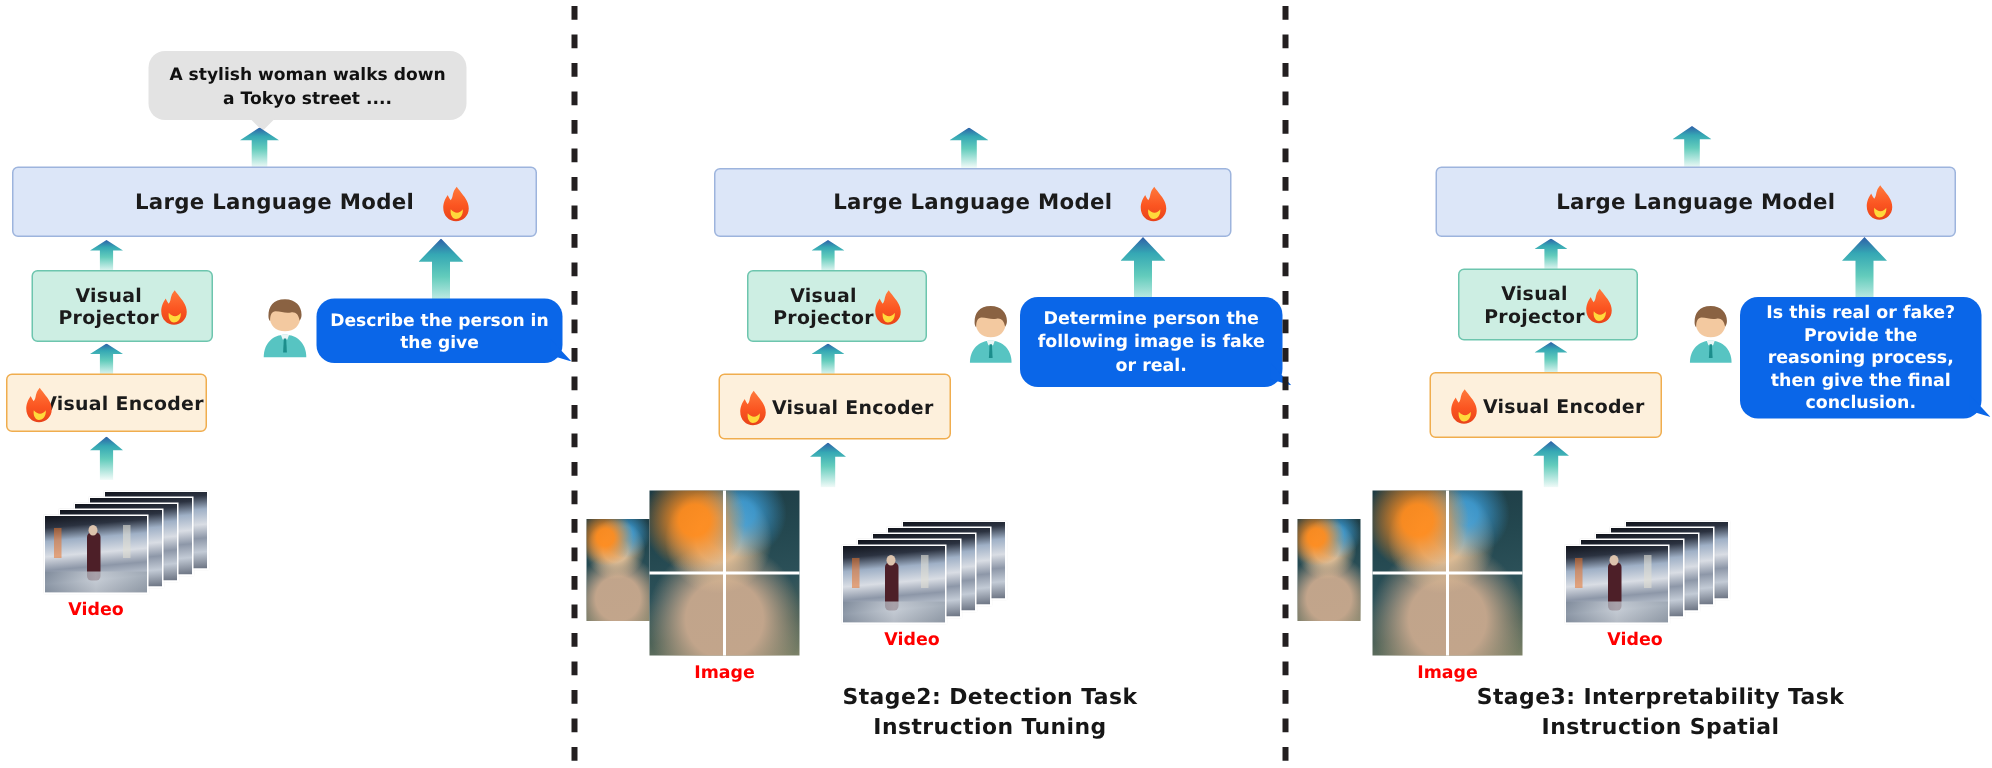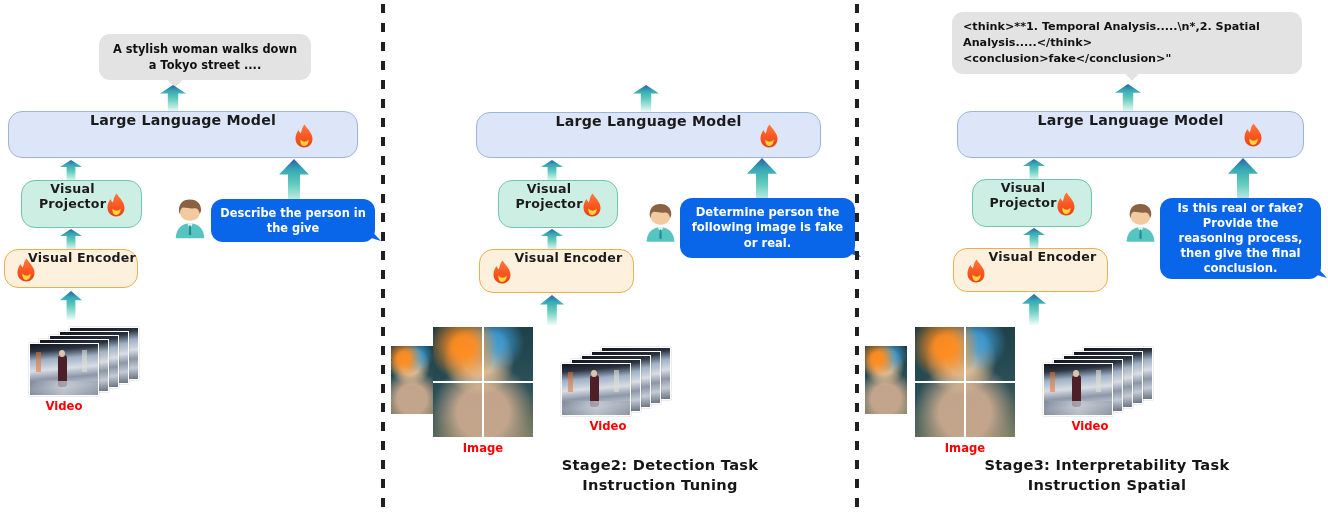--- a/index.html
+++ b/index.html
@@ -41,22 +41,22 @@
     display:flex;align-items:center;justify-content:center;
   }
   .usr-bubble .tail{
     position:absolute;right:-6px;bottom:1px;width:14px;height:15px;
     background:#0a66e8;
     clip-path:polygon(0 0,100% 100%,0 72%);
   }
 
   
   .mod-box{
-    position:absolute;box-sizing:border-box;border-radius:14px;
-    display:flex;justify-content:center;
+    position:absolute;box-sizing:border-box;border-radius:4px;
+    display:flex;align-items:center;justify-content:center;
     font-weight:700;color:#1b1b1b;letter-spacing:.2px;
   }
   .llm-box{background:#dce6f8;border:1.3px solid #9db4dd;}
   .proj-box{background:#cdeee3;border:1.3px solid #6dc5ae;}
   .enc-box{background:#fdf0dc;border:1.3px solid #f0ad4e;}
   .mod-label{white-space:pre-line;text-align:center;}
 
   
   .flame{position:absolute;display:block;}
 
@@ -310,25 +310,20 @@
     <span>Determine person the following image is fake or real.</span>
     <span class="tail"></span>
   </div>
 
   <div class="stage-cap" style="left:132px;top:455px;width:290px;font-size:14.6px;">Stage2: Detection Task
 Instruction Tuning</div>
 </div>
 
 <div class="panel" id="panel-3">
 
-  <div class="out-bubble" style="left:95px;top:12px;width:350px;font-size:11.2px;text-align:left;">
-    <span style="white-space:pre-line;display:block;">&lt;think&gt;**1. Temporal Analysis.....\n*,2. Spatial Analysis.....&lt;/think&gt;
-&lt;conclusion&gt;fake&lt;/conclusion&gt;"</span>
-    <span class="tail" style="left:172px;"></span>
-  </div>
 
   <div class="arrow" style="left:258px;top:84px;width:26px;height:28px;">
     <svg>
         <use href="#sym-arrow"></use>
       </svg>
   </div>
 
   <div class="mod-box llm-box" style="left:100px;top:111px;width:347px;height:47px;font-size:14.2px;">
     <span class="mod-label">Large Language Model</span>
     <svg class="flame" style="left:285px;top:11px;width:20px;height:24px;">

